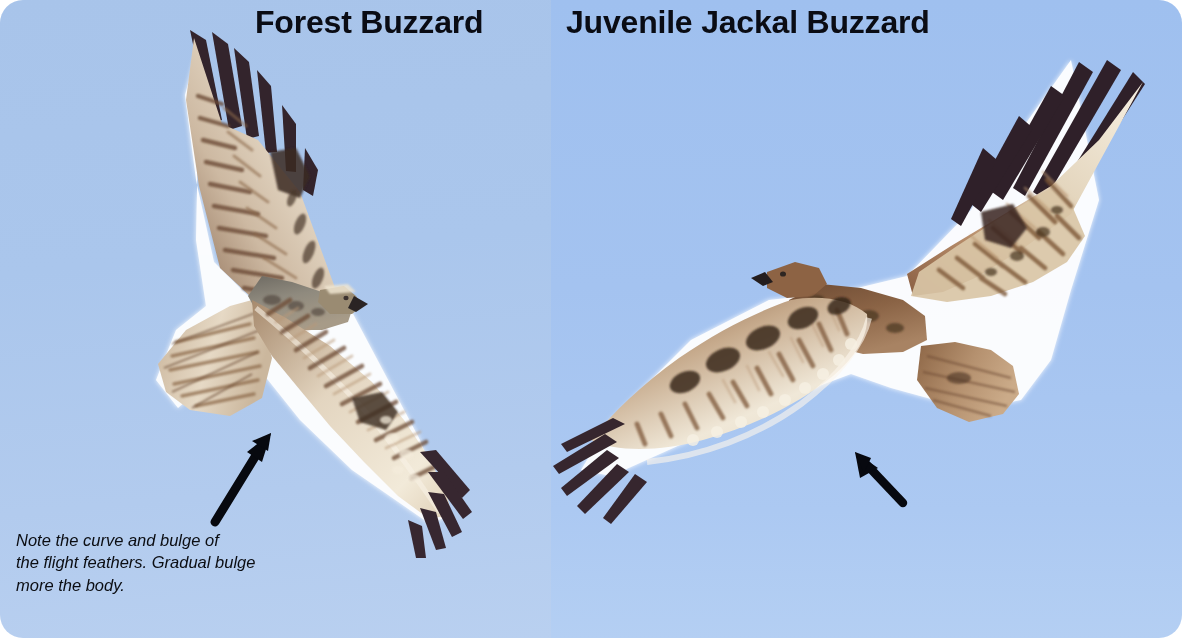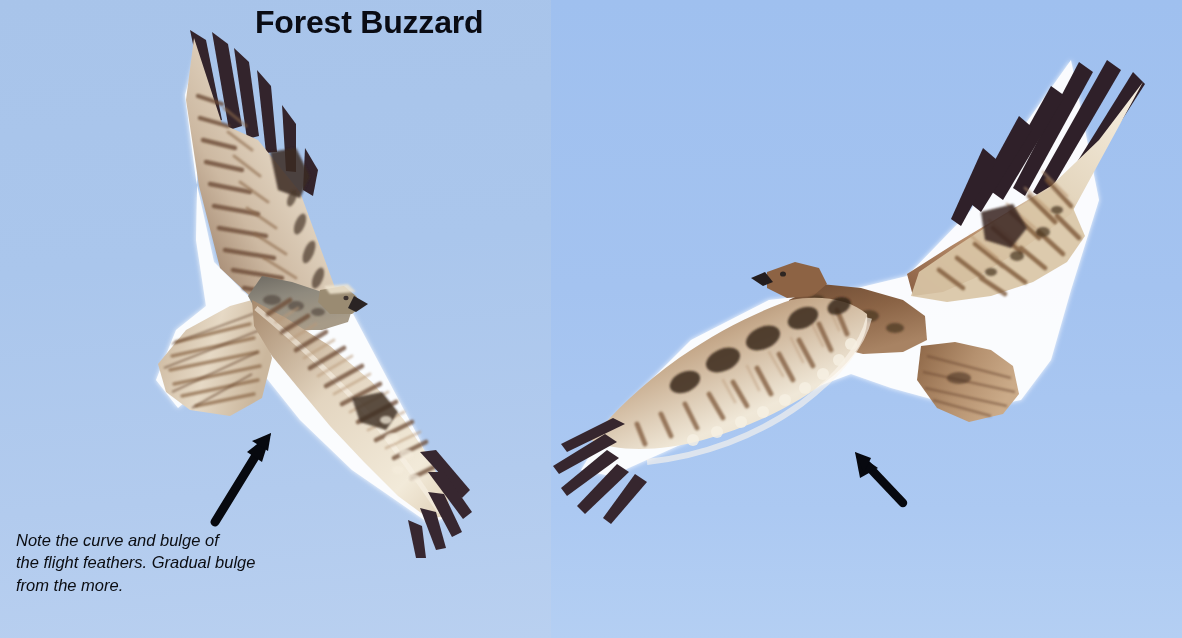--- a/index.html
+++ b/index.html
@@ -7,20 +7,21 @@
     margin: 0;
     padding: 0;
     background: #ffffff;
   }
   #stage {
     position: relative;
     width: 1182px;
     height: 638px;
     overflow: hidden;
     font-family: "Liberation Sans", sans-serif;
+    border-radius: 23px;
   }
   .panel {
     position: absolute;
     top: 0;
     height: 638px;
     overflow: hidden;
   }
   #panel-left {
     left: 0;
     width: 551px;
@@ -253,21 +254,21 @@
           <path d="M271 433 L247 452 L262 462 Z" fill="#07090f"></path>
           <path d="M271 433 L252 441 L268 451 Z" fill="#07090f"></path>
         </g>
       </svg>
     </div>
 
     <div class="panel-title" id="title-left">Forest Buzzard</div>
 
     <div class="caption" id="caption-left">Note the curve and bulge of
 the flight feathers. Gradual bulge
-from the more.</div>
+more the body.</div>
   </div>
 
   <div class="panel" id="panel-right">
 
     <div class="bird-layer">
       <svg width="631" height="638" viewBox="0 0 631 638">
         <defs>
           <linearGradient id="rwingUp" x1="0" y1="1" x2="0.85" y2="0">
             <stop offset="0%" stop-color="#8a5f43"></stop>
             <stop offset="30%" stop-color="#b98f6c"></stop>
@@ -443,16 +444,17 @@
     <div class="arrow-layer">
       <svg width="631" height="638" viewBox="0 0 631 638">
         <g>
           <line x1="352" y1="503" x2="316" y2="465" stroke="#07090f" stroke-width="8.5" stroke-linecap="round"></line>
           <path d="M304 452 L309 478 L327 468 Z" fill="#07090f"></path>
           <path d="M304 452 L320 458 L313 473 Z" fill="#07090f"></path>
         </g>
       </svg>
     </div>
 
+    <div class="panel-title" id="title-right">Juvenile Jackal Buzzard</div>
 
   </div>
 
 </div>
 
 </body></html>

